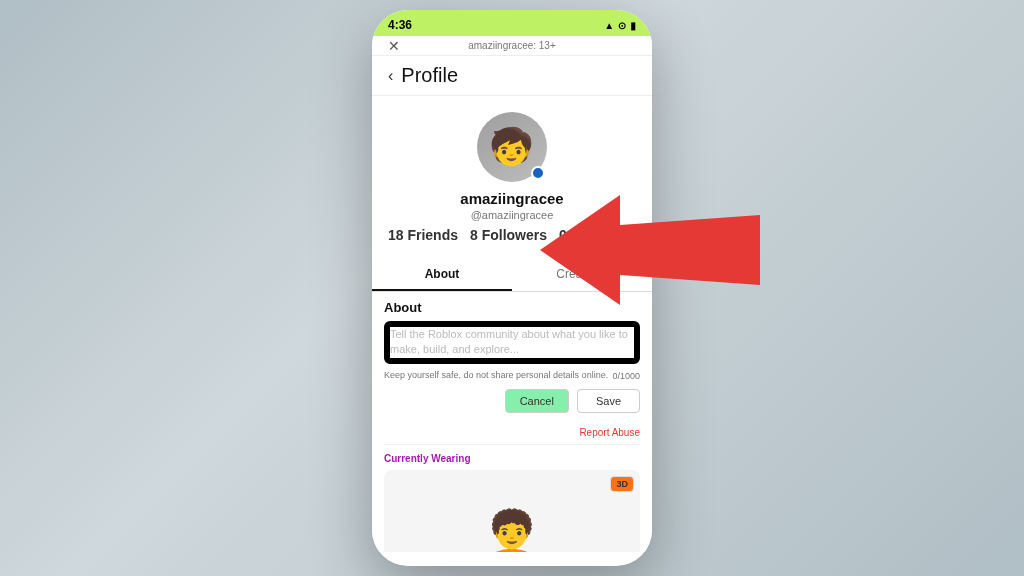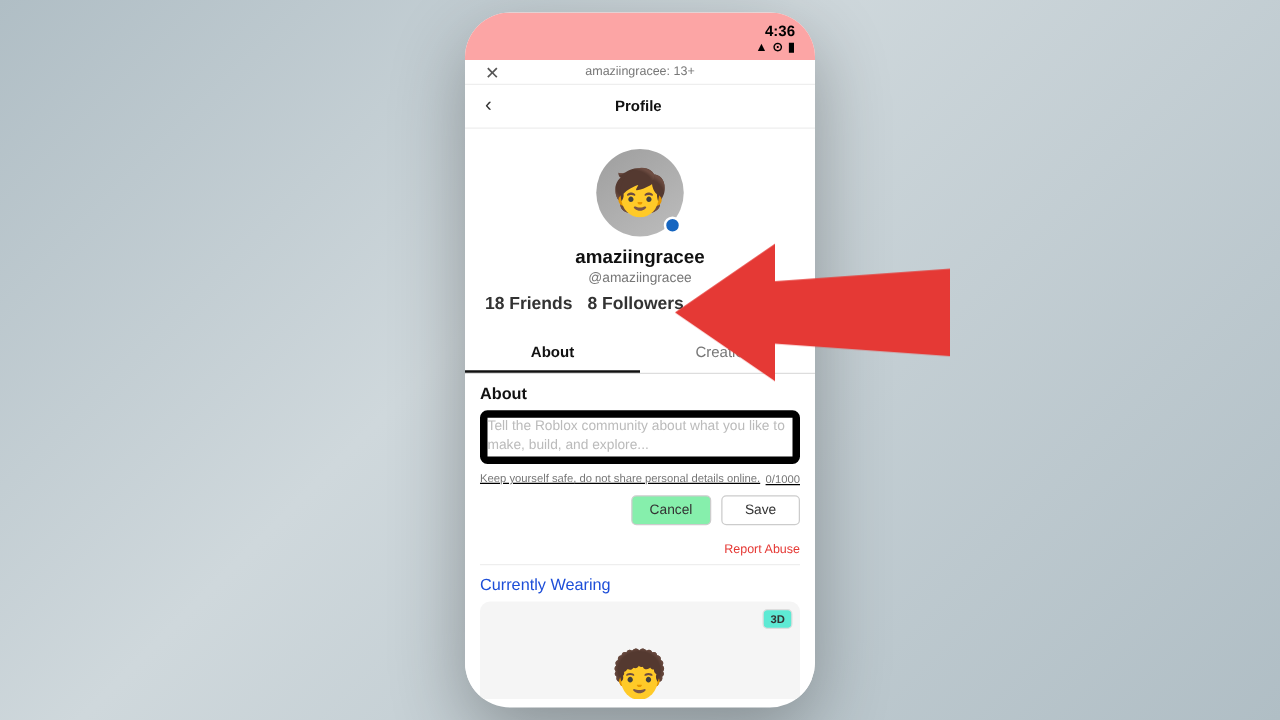--- a/index.html
+++ b/index.html
@@ -19,28 +19,27 @@
       width: 280px;
       height: 556px;
       background: #fff;
       border-radius: 36px;
       overflow: hidden;
       position: relative;
       box-shadow: 0 20px 60px rgba(0,0,0,0.3);
     }
 
     .status-bar {
-      background: #fca5a5;
+      background: #bef264;
       padding: 8px 16px 4px;
       display: flex;
       justify-content: space-between;
-      align-items: flex-end;
+      align-items: center;
       font-size: 11px;
       font-weight: 600;
-      flex-direction: column;
     }
 
     .status-time {
       font-size: 12px;
       font-weight: 700;
     }
 
     .status-icons {
       display: flex;
       align-items: center;
@@ -81,23 +80,23 @@
 
     .back-btn {
       font-size: 16px;
       color: #333;
       margin-right: 8px;
       cursor: pointer;
     }
 
     .profile-title {
       flex: 1;
-      text-align: center;
-      font-size: 12px;
-      font-weight: 700;
+      text-align: left;
+      font-size: 20px;
+      font-weight: 400;
       color: #111;
       margin-right: 16px;
     }
 
     .profile-content {
       background: #fff;
       overflow-y: auto;
       height: calc(556px - 100px);
     }
 
@@ -208,21 +207,20 @@
       font-size: 11px;
       color: #bbb;
       line-height: 1.4;
     }
 
     .about-footer {
       display: flex;
       justify-content: space-between;
       align-items: center;
       margin-bottom: 8px;
-      text-decoration: underline;
     }
 
     .about-warning {
       font-size: 9px;
       color: #777;
       flex: 1;
       line-height: 1.3;
     }
 
     .char-count {
@@ -269,42 +267,42 @@
       height: 1px;
       background: #eee;
       margin: 0 12px;
     }
 
     .wearing-section {
       padding: 8px 12px 0;
     }
 
     .wearing-label {
-      font-size: 13px;
-      font-weight: 400;
-      color: #1d4ed8;
+      font-size: 10px;
+      font-weight: 700;
+      color: #a21caf;
       margin-bottom: 6px;
     }
 
     .wearing-card {
       background: #f5f5f5;
       border-radius: 8px;
       height: 90px;
       position: relative;
       display: flex;
       align-items: flex-end;
       justify-content: center;
       overflow: hidden;
     }
 
     .wearing-3d-badge {
       position: absolute;
       top: 6px;
       right: 6px;
-      background: #5eead4;
+      background: #f97316;
       border: 1px solid #ddd;
       border-radius: 4px;
       font-size: 9px;
       font-weight: 700;
       padding: 2px 5px;
       color: #333;
     }
 
     .wearing-figure {
       font-size: 48px;

